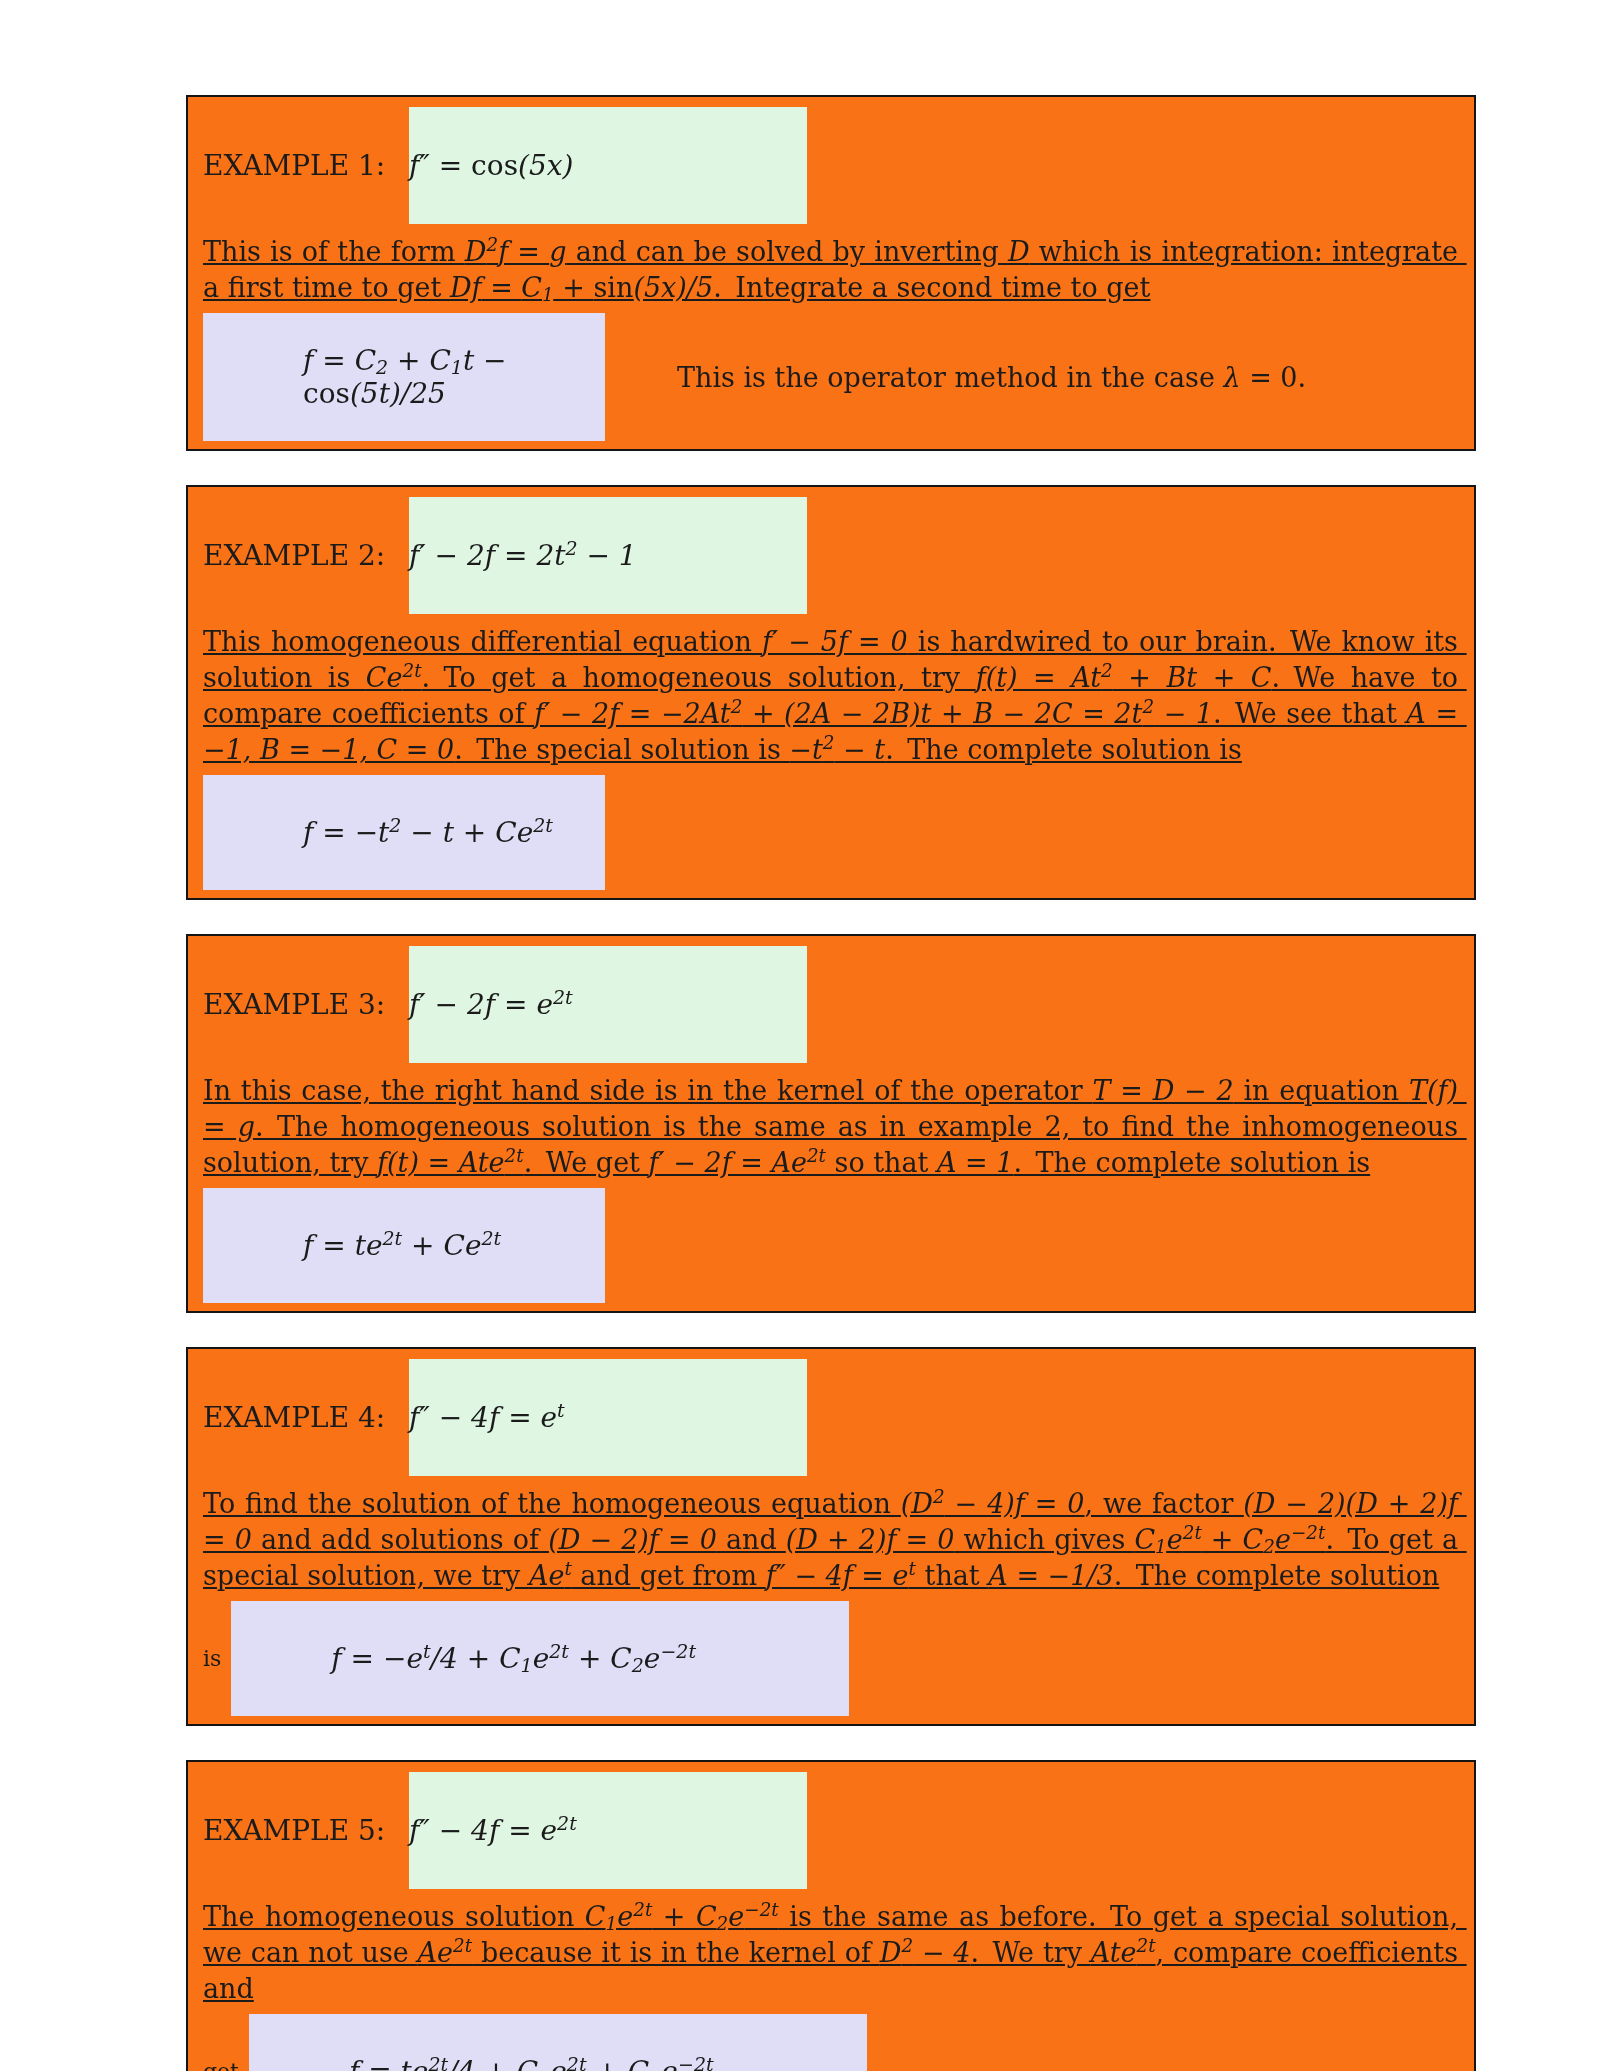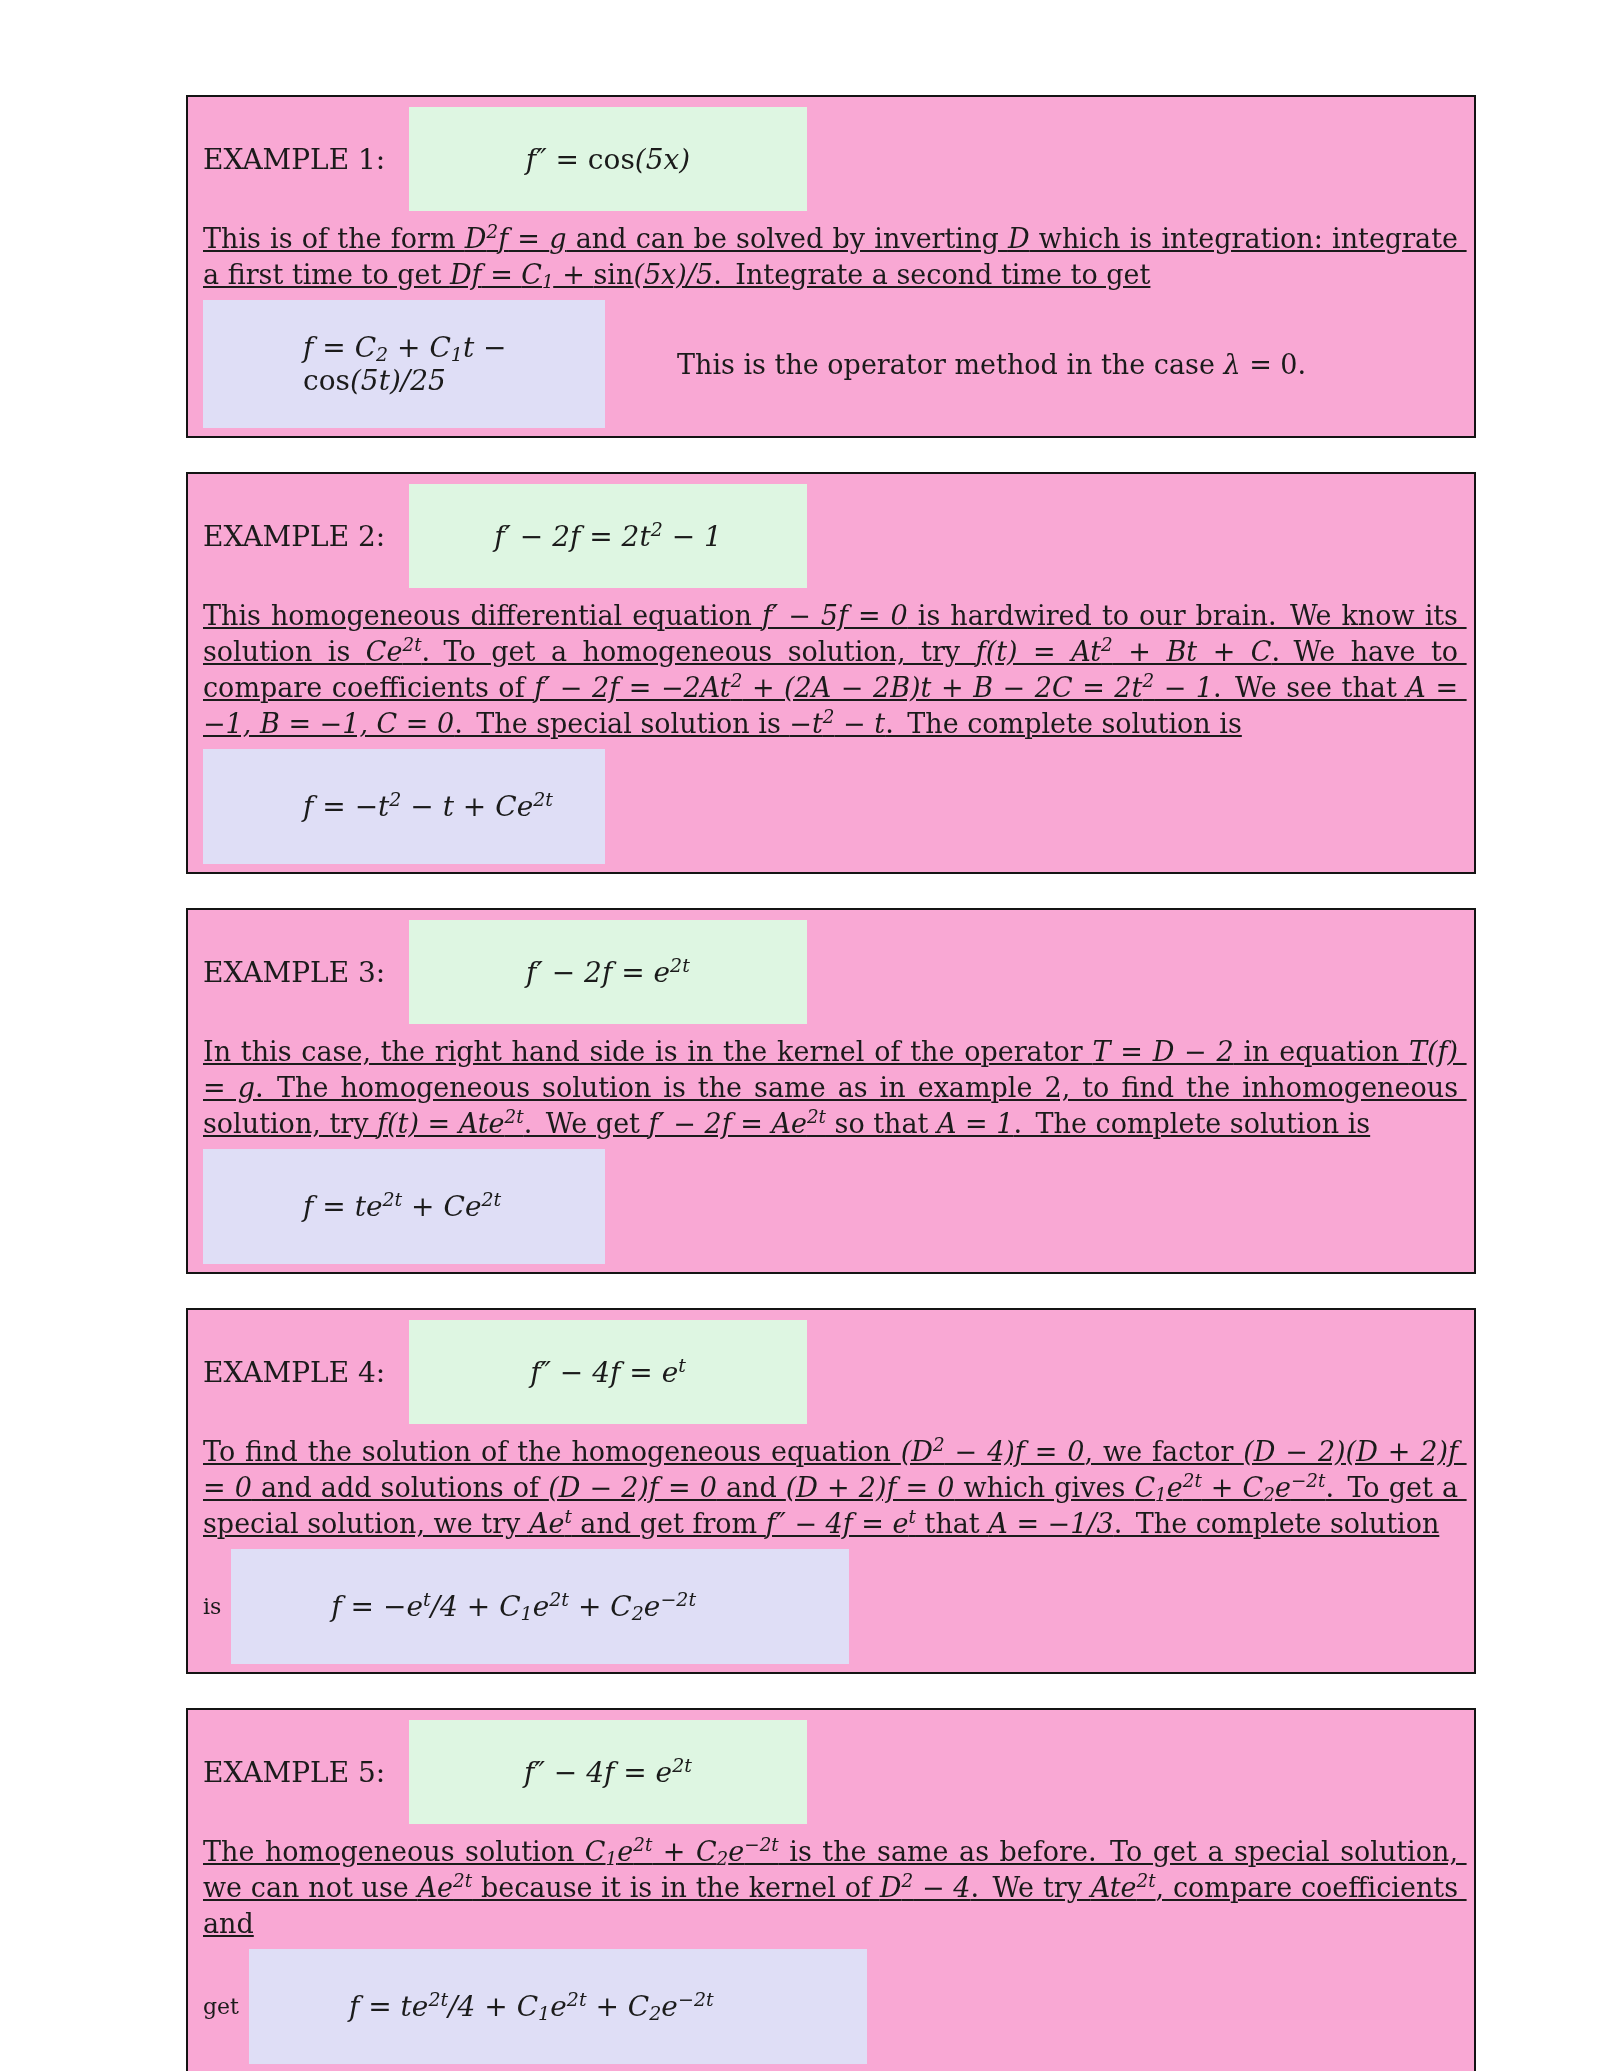--- a/index.html
+++ b/index.html
@@ -18,33 +18,33 @@
     font-family:"DejaVu Serif","Liberation Serif",serif;
     color:var(--ink);
   }
   #boxes{padding-top:95px;}
   .example-box{
     margin:0 0 34px 186px;
     width:1290px;
     border:2px solid var(--border);
     box-sizing:border-box;
     padding:10px 16px 8px 15px;
-    background:#f9a8d4;
+    background:#f97316;
   }
   .header-row{display:flex;align-items:stretch;}
   .example-label{
     width:206px;
     display:flex;align-items:center;
     font-size:28px;
     white-space:nowrap;
   }
   .statement-highlight{
-    width:398px;height:104px;
+    width:398px;height:117px;
     background:var(--green);
-    display:flex;align-items:center;justify-content:center;
+    display:flex;align-items:center;
     font-size:28px;
   }
   .box-paragraph{
     margin:10px 0 0 0;
     font-size:27px;
     line-height:36px;
     text-align:justify;
     text-justify:inter-word;
     text-decoration:underline;
   }

